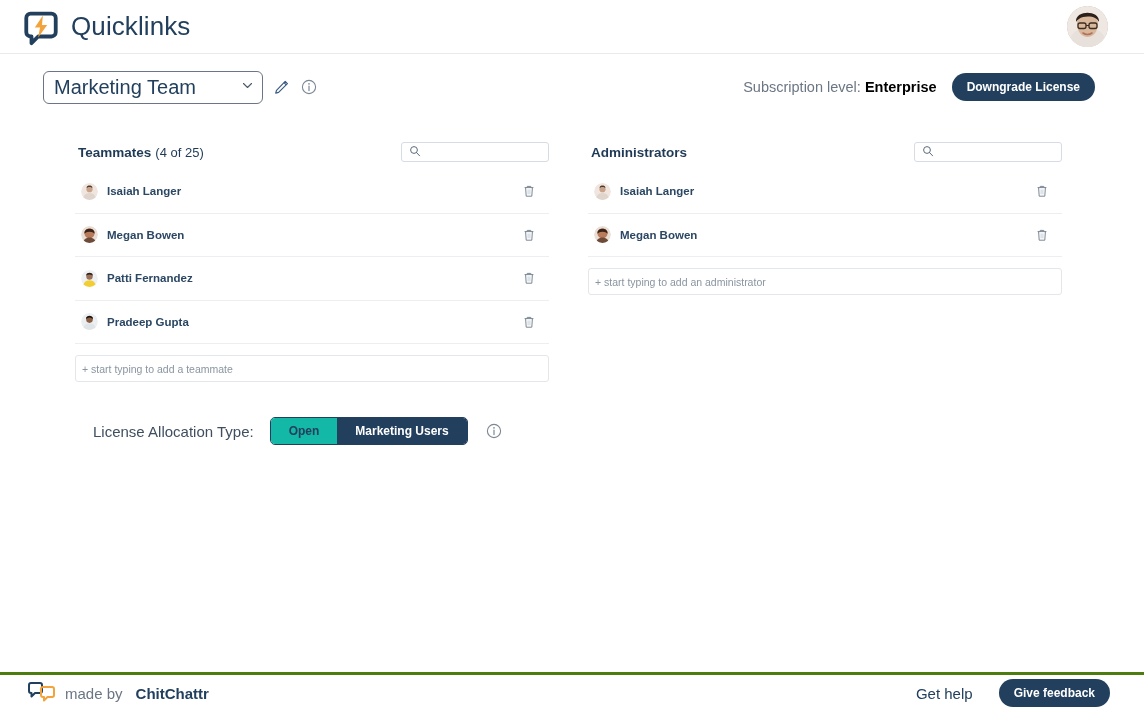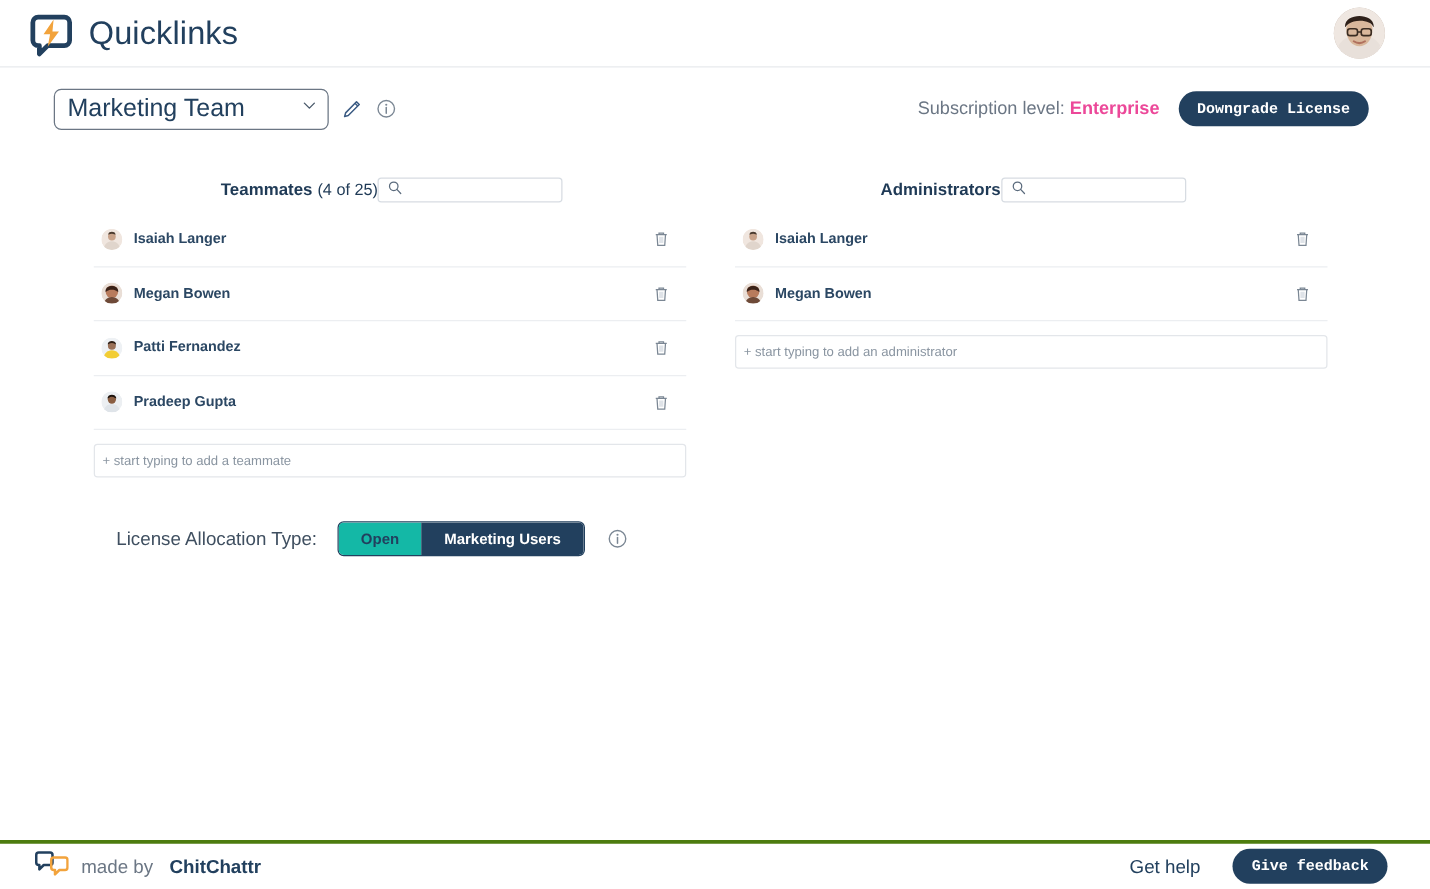--- a/index.html
+++ b/index.html
@@ -94,28 +94,28 @@
     transform: translateY(-50%);
     display: flex;
     align-items: center;
     gap: 15px;
   }
   .sub-level {
     font-size: 14.5px;
     color: #6b7684;
     white-space: nowrap;
   }
-  .sub-level b { color: #ec4899; font-weight: 700; }
+  .sub-level b { color: #000000; font-weight: 700; }
 
   .btn-navy {
     background: #22405e;
     color: #ffffff;
     border: none;
     border-radius: 16px;
-    font-family: Liberation Mono, monospace;
+    font-family: Liberation Sans, sans-serif;
     font-weight: 700;
     cursor: pointer;
     white-space: nowrap;
   }
   .btn-downgrade {
     font-size: 12px;
     padding: 7px 15px;
     border-radius: 17px;
   }
 
@@ -127,21 +127,21 @@
   }
   .col {
     width: 474px;
   }
   .col-left  { margin-left: 75px; }
   .col-right { margin-left: 39px; }
 
   .col-head {
     display: flex;
     align-items: center;
-    justify-content: center;
+    justify-content: space-between;
     padding: 0 0 0 3px;
     height: 26px;
   }
   .col-title {
     font-size: 13.5px;
     font-weight: 700;
     color: #1f3a56;
   }
   .col-count {
     font-size: 13px;

